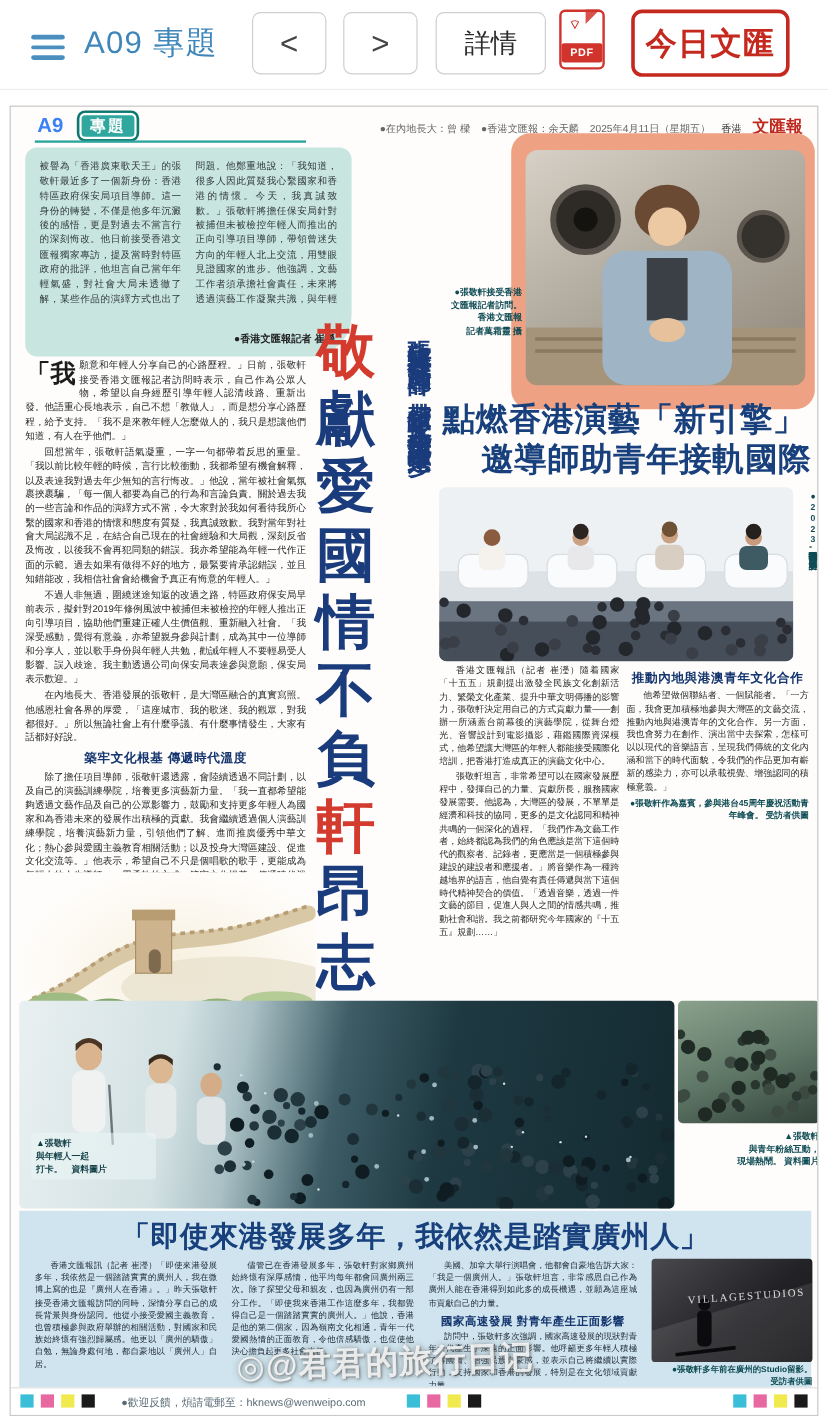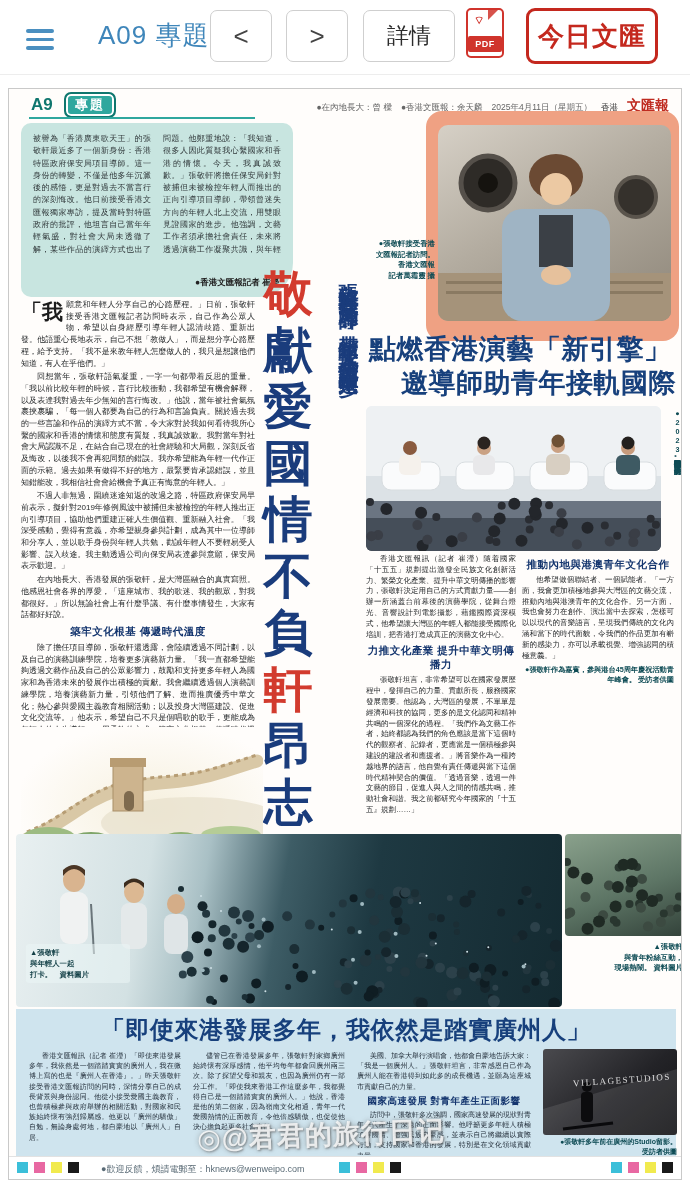--- a/index.html
+++ b/index.html
@@ -2,41 +2,41 @@
 <html><head>
 <meta charset="utf-8">
 <style>
   html,body{margin:0;padding:0;background:#f2f2f2;}
   body{width:690px;height:1180px;position:relative;font-family:"Liberation Sans","DejaVu Sans",sans-serif;overflow:hidden;}
   #app{position:absolute;inset:0;background:#fff;}
   
   #toolbar{position:absolute;left:0;top:0;width:690px;height:74px;background:#fff;border-bottom:1px solid #ededed;}
   #menu-btn{position:absolute;left:26px;top:24px;width:30px;height:26px;cursor:pointer;}
   #menu-btn .bar{width:28px;height:3.5px;background:#4a8fc0;margin:5px 0;border-radius:2px;}
-  #page-label{position:absolute;left:70px;top:18px;font-size:26px;color:#3f86ba;letter-spacing:1px;margin-left:28px;}
+  #page-label{position:absolute;left:70px;top:18px;font-size:26px;color:#3f86ba;letter-spacing:1px;}
   .tb-btn{position:absolute;top:10px;height:52px;background:#fff;border:1px solid #cfcfcf;border-radius:7px;
           display:flex;align-items:center;justify-content:center;font-size:22px;color:#2b2b2b;box-sizing:border-box;}
   #btn-prev{left:210px;width:62px;font-size:26px;color:#444;}
   #btn-next{left:286px;width:62px;font-size:26px;color:#444;}
   #btn-details{left:363px;width:92px;}
   
   #pdf-btn{position:absolute;left:462px;top:8px;width:48px;height:56px;cursor:pointer;}
   .pdf-doc{position:absolute;left:4px;top:0;width:38px;height:50px;background:#fff;border:2.5px solid #d0342c;border-radius:5px;box-sizing:border-box;}
   .pdf-fold{position:absolute;right:2px;top:-2px;width:0;height:0;border-left:12px solid #d0342c;border-bottom:12px solid transparent;opacity:.85;}
   .pdf-band{position:absolute;left:0;bottom:4px;width:34px;height:16px;background:#d0342c;border-radius:2px;color:#fff;
             font-size:9px;font-weight:bold;display:flex;align-items:center;justify-content:center;letter-spacing:.5px;}
   .pdf-mark{position:absolute;left:6px;top:4px;font-size:11px;color:#d0342c;font-weight:bold;}
   
   #logo{position:absolute;left:526px;top:8px;width:132px;height:56px;border:3px solid #c4281e;border-radius:9px;box-sizing:border-box;
         display:flex;align-items:center;justify-content:center;background:#fff;cursor:pointer;}
   #logo span{font-family:"Liberation Serif","DejaVu Serif",serif;font-weight:900;font-size:26px;color:#c4281e;letter-spacing:1px;}
   
   #page{position:absolute;left:8px;top:88px;width:674px;height:1092px;background:#fffdfb;border:1px solid #c9c9c9;box-sizing:border-box;overflow:hidden;}
   
-  #mast-pageno{position:absolute;left:22px;top:6px;font-size:17px;font-weight:bold;color:#0f766e;}
+  #mast-pageno{position:absolute;left:22px;top:6px;font-size:17px;font-weight:bold;color:#3b82f6;}
   #mast-badge{position:absolute;left:55px;top:3px;width:48px;height:22px;background:#2fa79e;border:2px solid #0f766e;box-shadow:0 0 0 2px #fff inset;
               border-radius:7px;color:#fff;font-size:13px;font-weight:bold;display:flex;align-items:center;justify-content:center;letter-spacing:2px;}
   #mast-rule{position:absolute;left:20px;top:28px;width:226px;height:2px;background:#2fa79e;}
   #mast-right{position:absolute;right:12px;top:8px;font-size:8.5px;color:#666;display:flex;align-items:baseline;gap:9px;white-space:nowrap;}
   #mast-right .paper-prefix{font-size:8.5px;color:#333;}
   #mast-right .paper-name{font-family:"Liberation Serif","DejaVu Serif",serif;font-size:14px;font-weight:900;color:#bf2b20;}
   
   #intro-box{position:absolute;left:12px;top:34px;width:272px;height:174px;background:#c8e5e0;border-radius:10px 10px 34px 10px;padding:10px 12px;box-sizing:border-box;}
   #intro-text{column-count:2;column-gap:12px;font-size:8px;line-height:12.3px;text-align:justify;color:#30383a;height:128px;overflow:hidden;}
   #intro-credit{position:absolute;right:14px;bottom:8px;font-size:8.5px;font-weight:bold;color:#222;margin-top:37px;}
@@ -247,21 +247,20 @@
           <circle cx="168.7" cy="105.2" r="6" fill="#23262b"></circle>
           <circle cx="284.7" cy="112.8" r="4" fill="#2a2d33"></circle>
           <circle cx="267.3" cy="136.1" r="5" fill="#3a3e46"></circle>
           <circle cx="155.5" cy="134.8" r="6" fill="#23262b"></circle>
           <circle cx="70.3" cy="111.1" r="4" fill="#2a2d33"></circle>
         </svg>
     </div>
     <div id="panel-cap">●2023年張敬軒擔任教育局活動嘉賓。受訪者供圖</div>
     <div id="rcol-a" class="col-flow cols-sm">
         <p class="body-p">香港文匯報訊（記者 崔瀅）隨着國家「十五五」規劃提出激發全民族文化創新活力、繁榮文化產業、提升中華文明傳播的影響力，張敬軒決定用自己的方式貢獻力量——創辦一所涵蓋台前幕後的演藝學院，從舞台燈光、音響設計到電影攝影，藉鑑國際資深模式，他希望讓大灣區的年輕人都能接受國際化培訓，把香港打造成真正的演藝文化中心。</p>
-        <div class="col-head">力推文化產業 提升中華文明傳播力</div>
         <p class="body-p">張敬軒坦言，非常希望可以在國家發展歷程中，發揮自己的力量、貢獻所長，服務國家發展需要。他認為，大灣區的發展，不單單是經濟和科技的協同，更多的是文化認同和精神共鳴的一個深化的過程。「我們作為文藝工作者，始終都認為我們的角色應該是當下這個時代的觀察者、記錄者，更應當是一個積極參與建設的建設者和應援者。」將音樂作為一種跨越地界的語言，他自覺有責任傳遞與當下這個時代精神契合的價值。「透過音樂，透過一件文藝的節目，促進人與人之間的情感共鳴，推動社會和諧。我之前都研究今年國家的『十五五』規劃……」</p>
       </div>
     <div id="rcol-b" class="col-flow cols-sm">
         <div class="col-head">推動內地與港澳青年文化合作</div>
         <p class="body-p">他希望做個聯結者、一個賦能者。「一方面，我會更加積極地參與大灣區的文藝交流，推動內地與港澳青年的文化合作。另一方面，我也會努力在創作、演出當中去探索，怎樣可以以現代的音樂語言，呈現我們傳統的文化內涵和當下的時代面貌，令我們的作品更加有嶄新的感染力，亦可以承載視覺、增強認同的積極意義。」</p>
         <div class="flow-cap">●張敬軒作為嘉賓，參與港台45周年慶祝活動青年峰會。 受訪者供圖</div>
       </div>
 
     <div id="lcol" class="col-flow">
         <p class="body-p" style="text-indent: 0px;"><span class="bigq">「我</span>願意和年輕人分享自己的心路歷程。」日前，張敬軒接受香港文匯報記者訪問時表示，自己作為公眾人物，希望以自身經歷引導年輕人認清歧路、重新出發。他語重心長地表示，自己不想「教做人」，而是想分享心路歷程，給予支持。「我不是來教年輕人怎麼做人的，我只是想讓他們知道，有人在乎他們。」</p>

